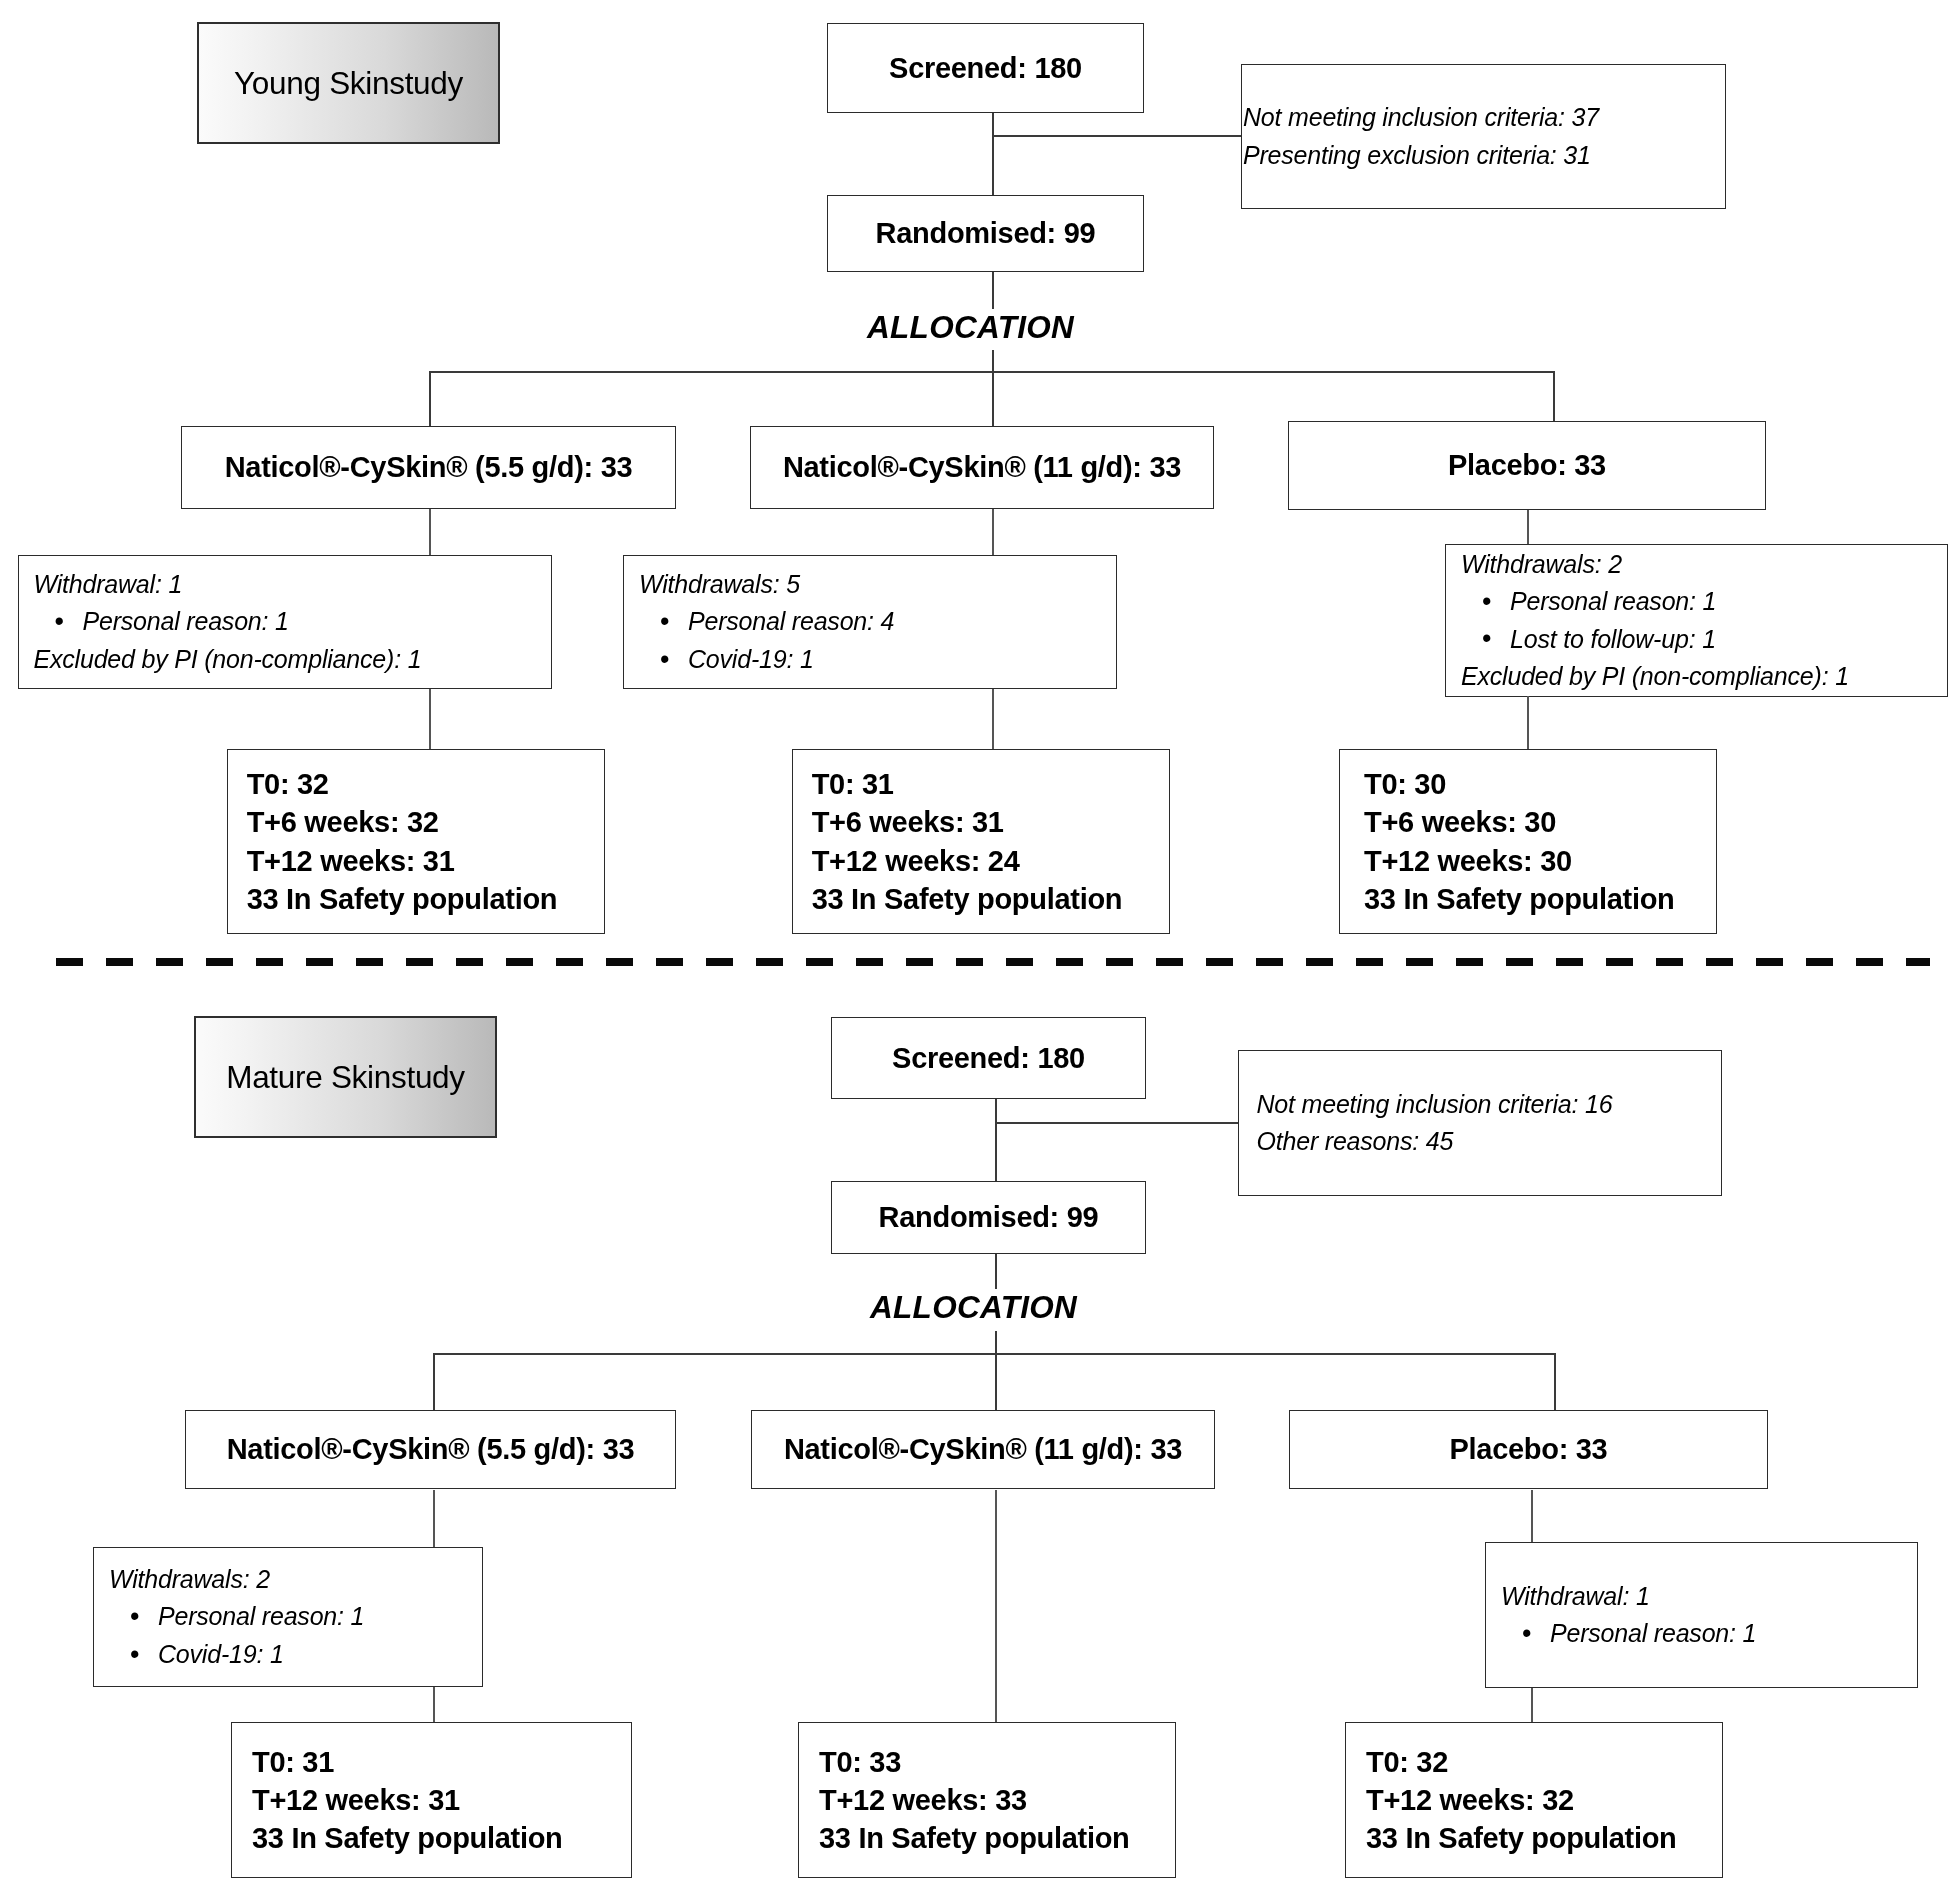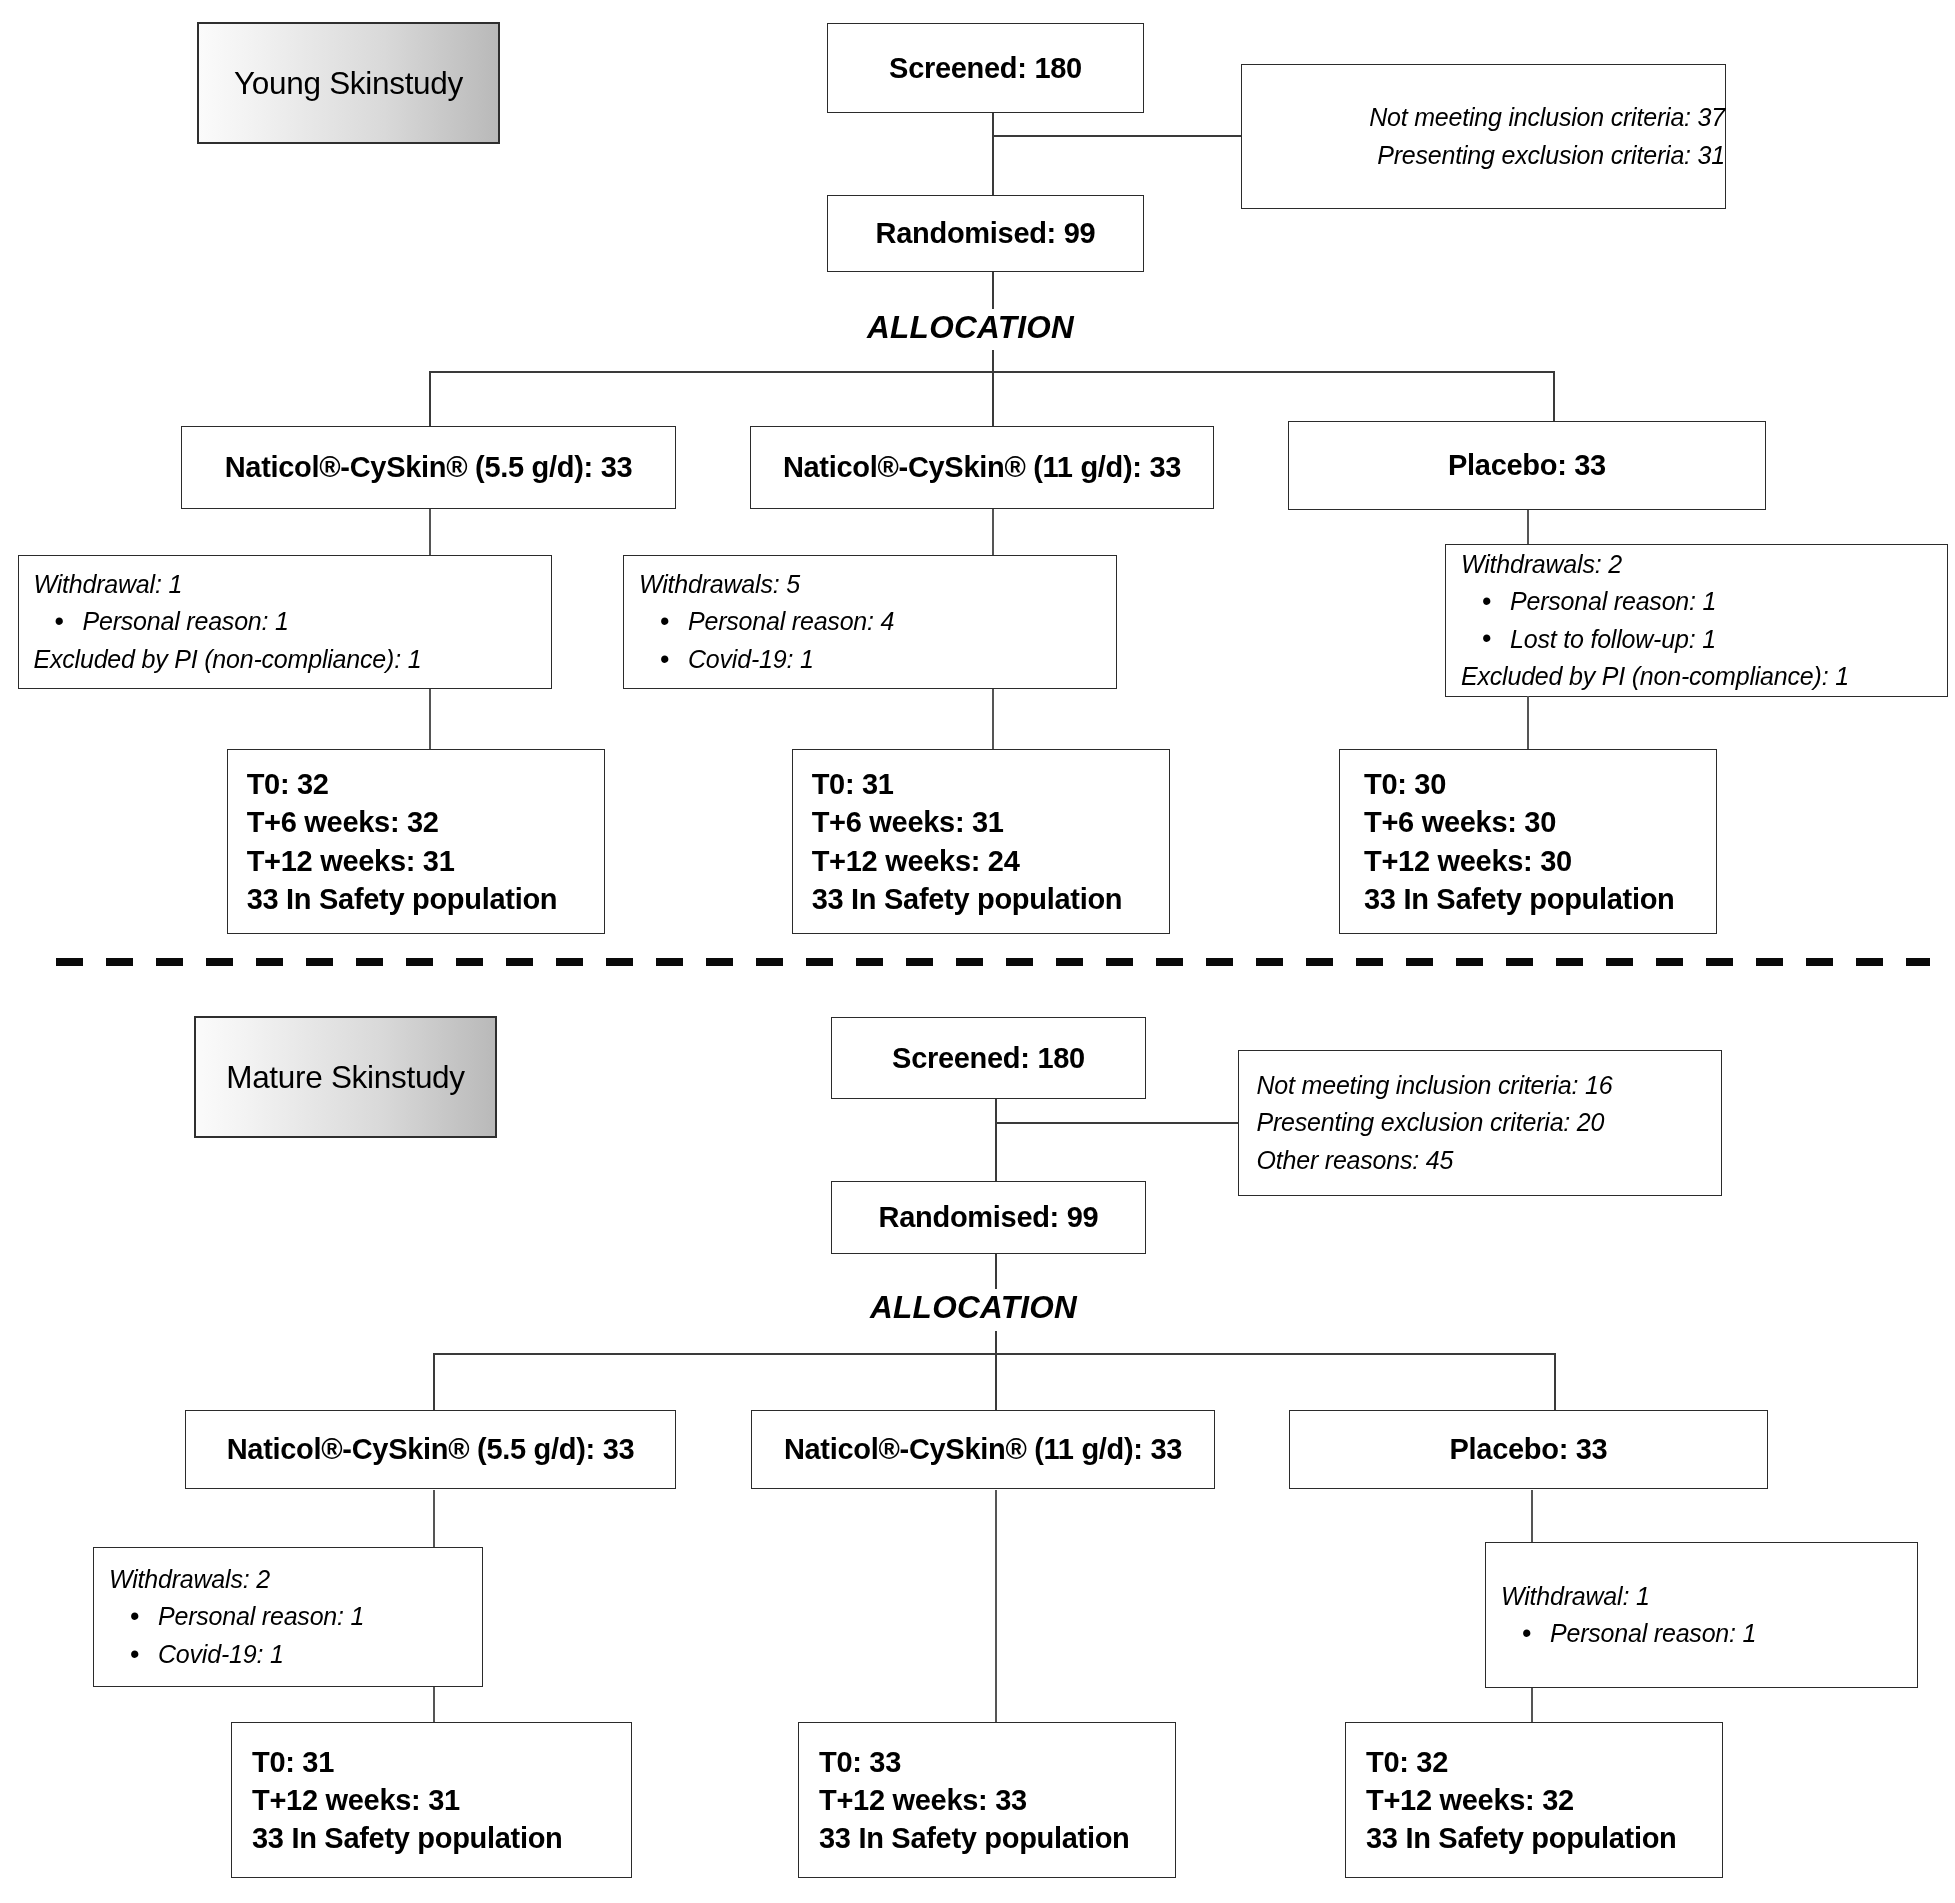--- a/index.html
+++ b/index.html
@@ -143,21 +143,21 @@
   </div>
 
   <div class="box center" style="left:827px; top:23px; width:317px; height:90px;">
     <div class="line flow-text">Screened: 180</div>
   </div>
 
   <div class="vline" style="left:992px; top:113px; width:2.3px; height:82px;"></div>
 
   <div class="hline" style="left:992px; top:135px; width:252px; height:2.3px;"></div>
 
-  <div class="box" style="left:1241px; top:64px; width:485px; height:145px; justify-content:center; padding-left:31px;align-items:flex-end;">
+  <div class="box" style="left:1241px; top:64px; width:485px; height:145px; justify-content:center; padding-left:1px;">
     <div class="line italic-text">Not meeting inclusion criteria: 37</div>
     <div class="line italic-text">Presenting exclusion criteria: 31</div>
   </div>
 
   <div class="box center" style="left:827px; top:195px; width:317px; height:77px;">
     <div class="line flow-text">Randomised: 99</div>
   </div>
 
   <div class="vline" style="left:992px; top:272px; width:2.3px; height:37px;"></div>
 
@@ -245,21 +245,20 @@
   <div class="box center" style="left:831px; top:1017px; width:315px; height:82px;">
     <div class="line flow-text">Screened: 180</div>
   </div>
 
   <div class="vline" style="left:995px; top:1099px; width:2.3px; height:82px;"></div>
 
   <div class="hline" style="left:995px; top:1122px; width:245px; height:2.3px;"></div>
 
   <div class="box" style="left:1238px; top:1050px; width:484px; height:146px; justify-content:center; padding-left:17.5px;">
     <div class="line italic-text">Not meeting inclusion criteria: 16</div>
-    <div class="line italic-text">Presenting exclusion criteria: 20</div>
     <div class="line italic-text">Other reasons: 45</div>
   </div>
 
   <div class="box center" style="left:831px; top:1181px; width:315px; height:73px;">
     <div class="line flow-text">Randomised: 99</div>
   </div>
 
   <div class="vline" style="left:995px; top:1254px; width:2.3px; height:35px;"></div>
 
   <div class="allocation" style="left:870px; top:1289px;">ALLOCATION</div>

